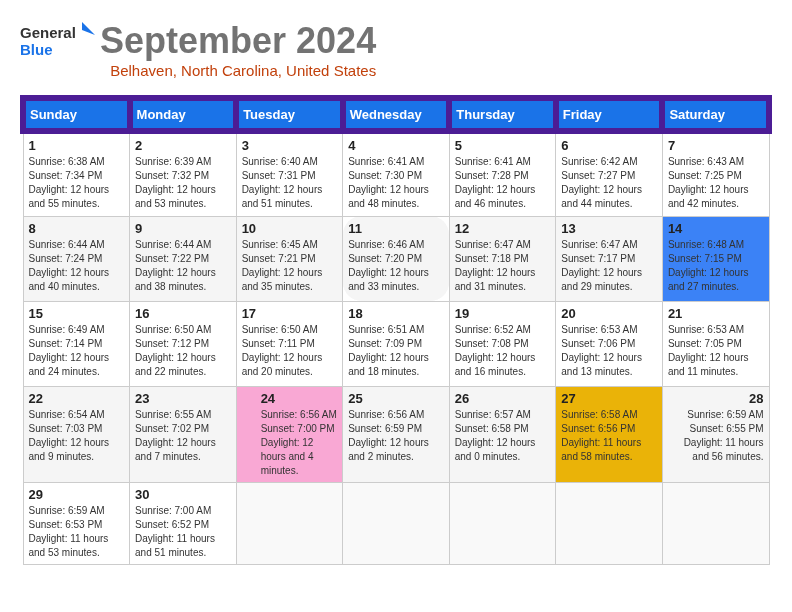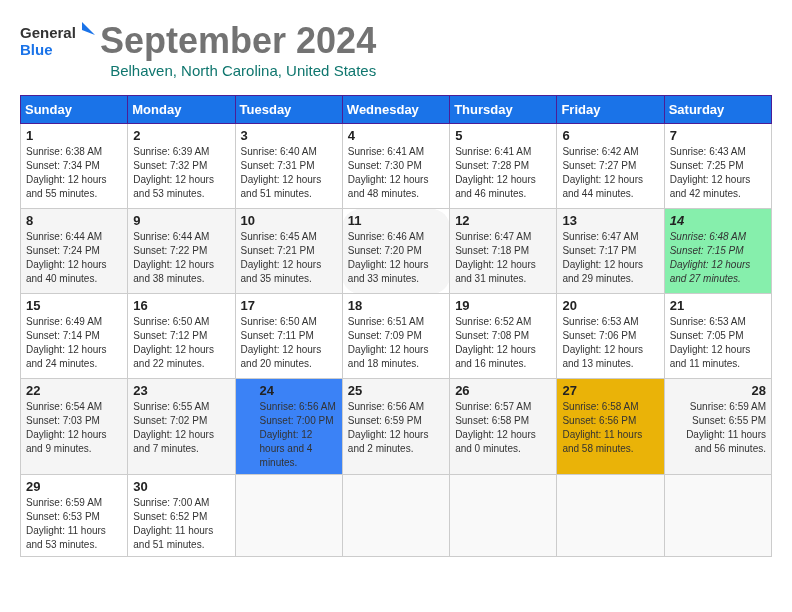--- a/index.html
+++ b/index.html
@@ -23,35 +23,35 @@
     .title-block {
       text-align: right;
     }
     .month-title {
       font-size: 36px;
       font-weight: bold;
       color: #737373;
     }
     .location {
       font-size: 15px;
-      color: #0f766e;
+      color: #c2410c;
     }
     .calendar {
       width: 100%;
       border-collapse: collapse;
       font-size: 11px;
     }
     .calendar th {
       background: #1a73e8;
       color: #fff;
       padding: 6px 4px;
       text-align: left;
       font-size: 13px;
       font-weight: bold;
-      border: 1px solid #4c1d95;
+      border: 6px solid #4c1d95;
     }
     .calendar td {
       border: 1px solid #ccc;
       vertical-align: top;
       padding: 4px 5px;
       height: 85px;
       width: calc(100% / 7);
       background: #fff;
     }
     .calendar tr:nth-child(even) td {
@@ -154,21 +154,21 @@
           <div class="day-info">Sunrise: 6:46 AM<br>Sunset: 7:20 PM<br>Daylight: 12 hours and 33 minutes.</div>
         </td>
         <td style="background: rgb(245, 245, 245);">
           <div class="day-num">12</div>
           <div class="day-info">Sunrise: 6:47 AM<br>Sunset: 7:18 PM<br>Daylight: 12 hours and 31 minutes.</div>
         </td>
         <td style="background: rgb(245, 245, 245);">
           <div class="day-num">13</div>
           <div class="day-info">Sunrise: 6:47 AM<br>Sunset: 7:17 PM<br>Daylight: 12 hours and 29 minutes.</div>
         </td>
-        <td style="background: #86efac; font-style: italic;">
+        <td style="background: #3b82f6;">
           <div class="day-num">14</div>
           <div class="day-info">Sunrise: 6:48 AM<br>Sunset: 7:15 PM<br>Daylight: 12 hours and 27 minutes.</div>
         </td>
       </tr>
       <tr>
         <td>
           <div class="day-num">15</div>
           <div class="day-info">Sunrise: 6:49 AM<br>Sunset: 7:14 PM<br>Daylight: 12 hours and 24 minutes.</div>
         </td>
         <td>
@@ -198,21 +198,21 @@
       </tr>
       <tr style="background: rgb(245, 245, 245);">
         <td style="background: rgb(245, 245, 245);">
           <div class="day-num">22</div>
           <div class="day-info">Sunrise: 6:54 AM<br>Sunset: 7:03 PM<br>Daylight: 12 hours and 9 minutes.</div>
         </td>
         <td style="background: rgb(245, 245, 245);">
           <div class="day-num">23</div>
           <div class="day-info">Sunrise: 6:55 AM<br>Sunset: 7:02 PM<br>Daylight: 12 hours and 7 minutes.</div>
         </td>
-        <td style="background: #3b82f6; padding-left: 24px;">
+        <td style="background: #f9a8d4; padding-left: 24px;">
           <div class="day-num">24</div>
           <div class="day-info">Sunrise: 6:56 AM<br>Sunset: 7:00 PM<br>Daylight: 12 hours and 4 minutes.</div>
         </td>
         <td style="background: rgb(245, 245, 245); margin-left: 43px;">
           <div class="day-num">25</div>
           <div class="day-info">Sunrise: 6:56 AM<br>Sunset: 6:59 PM<br>Daylight: 12 hours and 2 minutes.</div>
         </td>
         <td style="background: rgb(245, 245, 245); margin-top: 42px;">
           <div class="day-num">26</div>
           <div class="day-info">Sunrise: 6:57 AM<br>Sunset: 6:58 PM<br>Daylight: 12 hours and 0 minutes.</div>

